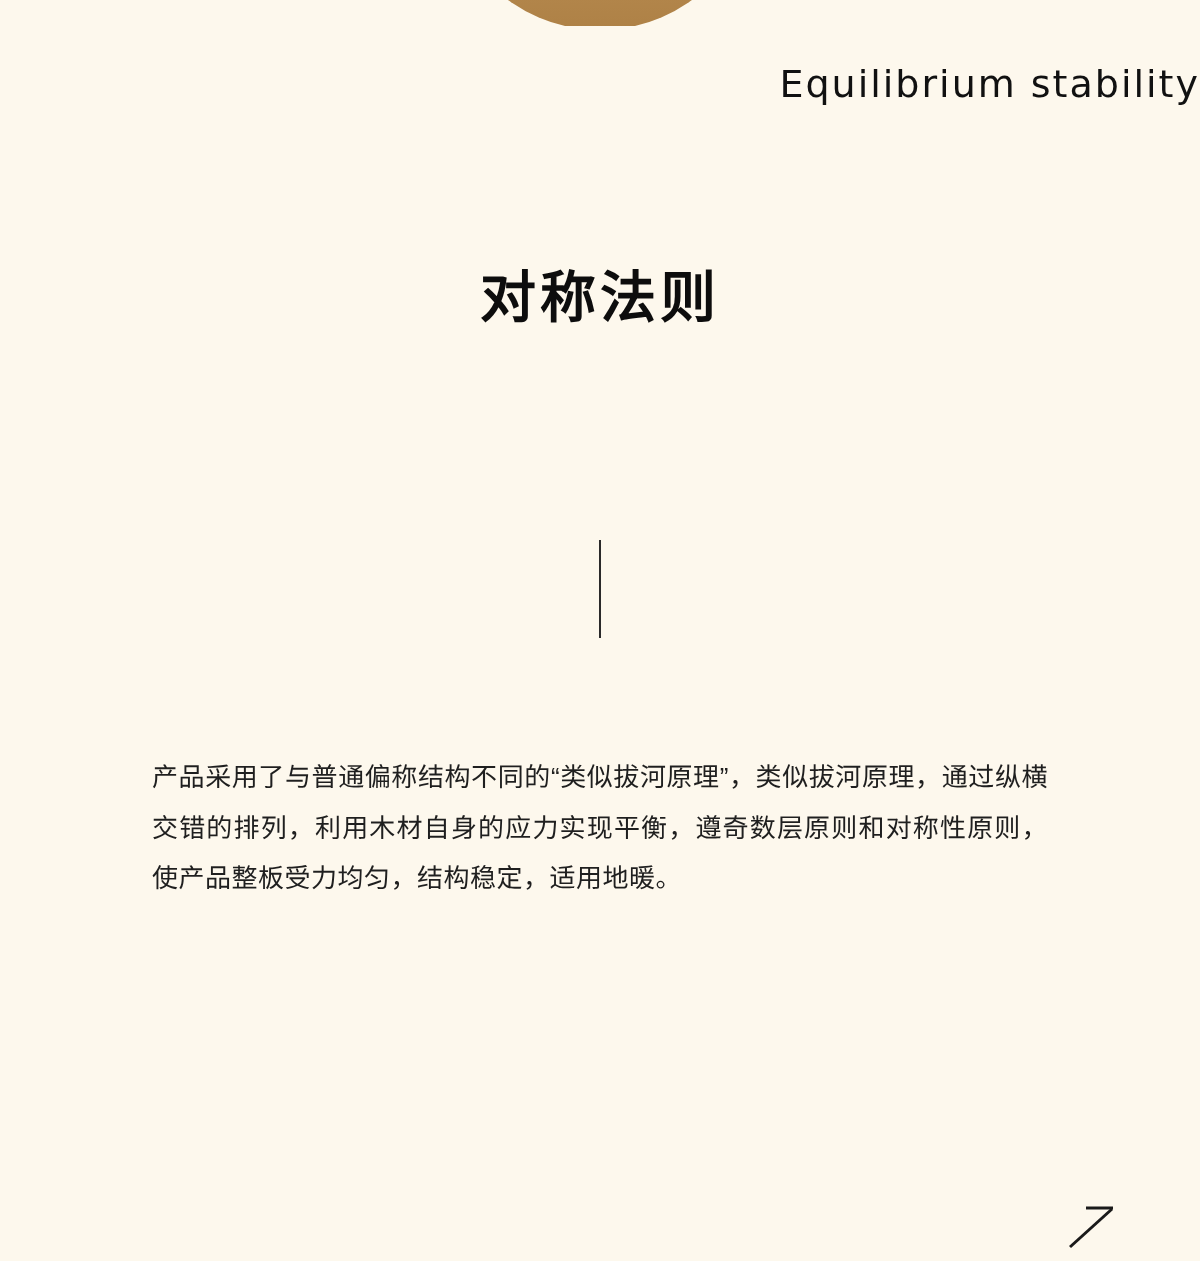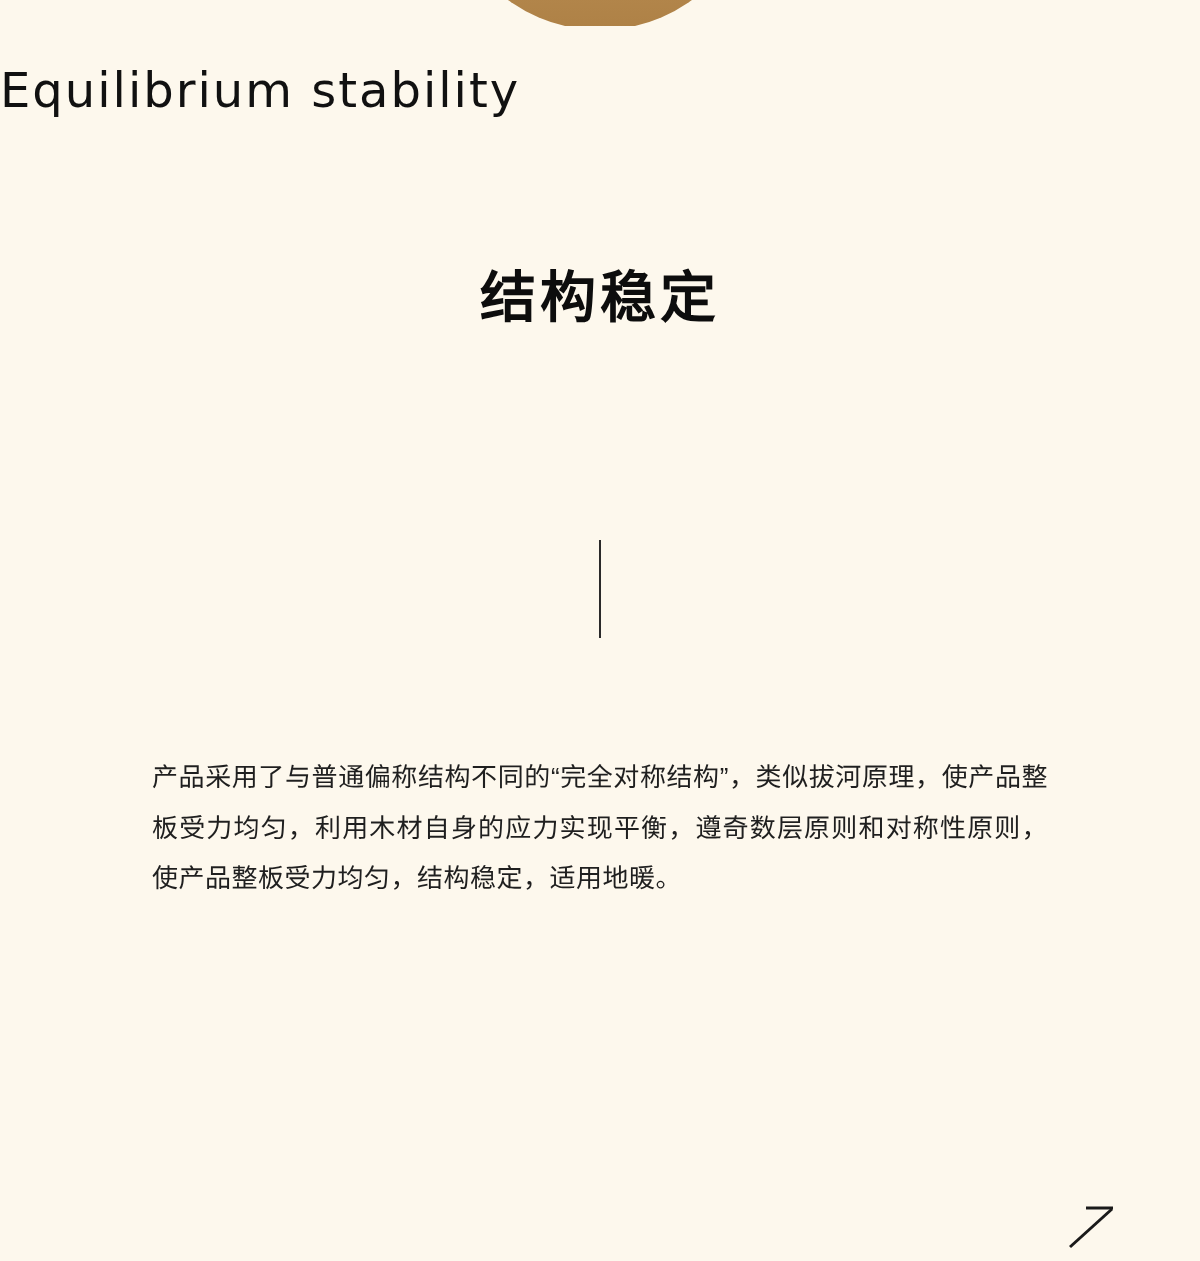--- a/index.html
+++ b/index.html
@@ -35,22 +35,22 @@
     height: 330px;
     border-radius: 50%;
     background: linear-gradient(180deg, #b98e52 0%, #c59a5f 40%, #ae8146 100%);
   }
 
   .eng-title {
     position: absolute;
     top: 62px;
     left: 0;
     width: 1200px;
-    text-align: left;
-    font-size: 48px;
+    text-align: right;
+    font-size: 38px;
     letter-spacing: 2px;
     font-weight: 400;
     color: #111111;
     font-family: "DejaVu Sans", "Liberation Sans", sans-serif;
   }
 
   .cn-headline {
     position: absolute;
     top: 252px;
     left: 0;
@@ -101,25 +101,25 @@
 </head>
 <body>
 
 <div class="wood-arc-wrap">
   <div class="wood-arc"></div>
 </div>
 
 <div class="eng-title">Equilibrium stability</div>
 
 <div class="cn-headline">
-  <div class="line">结构稳定</div>
+  <div class="line">对称法则</div>
 </div>
 
 <div class="divider"></div>
 
-<p class="body-copy">产品采用了与普通偏称结构不同的“完全对称结构”，类似拔河原理，使产品整板受力均匀，利用木材自身的应力实现平衡，遵奇数层原则和对称性原则，使产品整板受力均匀，结构稳定，适用地暖。</p>
+<p class="body-copy">产品采用了与普通偏称结构不同的“类似拔河原理”，类似拔河原理，通过纵横交错的排列，利用木材自身的应力实现平衡，遵奇数层原则和对称性原则，使产品整板受力均匀，结构稳定，适用地暖。</p>
 
 <div class="corner-arrow">
   <svg width="60" height="48" viewBox="0 0 60 48" fill="none" xmlns="http://www.w3.org/2000/svg">
     <path d="M4 44 L46 6" stroke="#1a1a1a" stroke-width="3"></path>
     <path d="M20 5 L47 5" stroke="#1a1a1a" stroke-width="3"></path>
   </svg>
 </div>
 
 </body></html>

